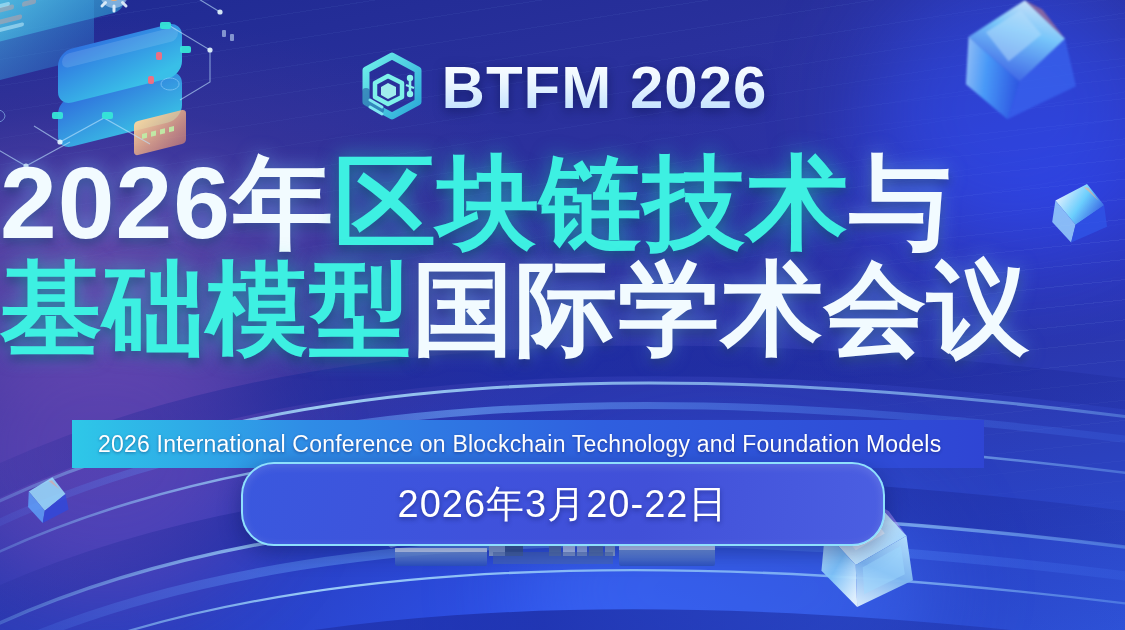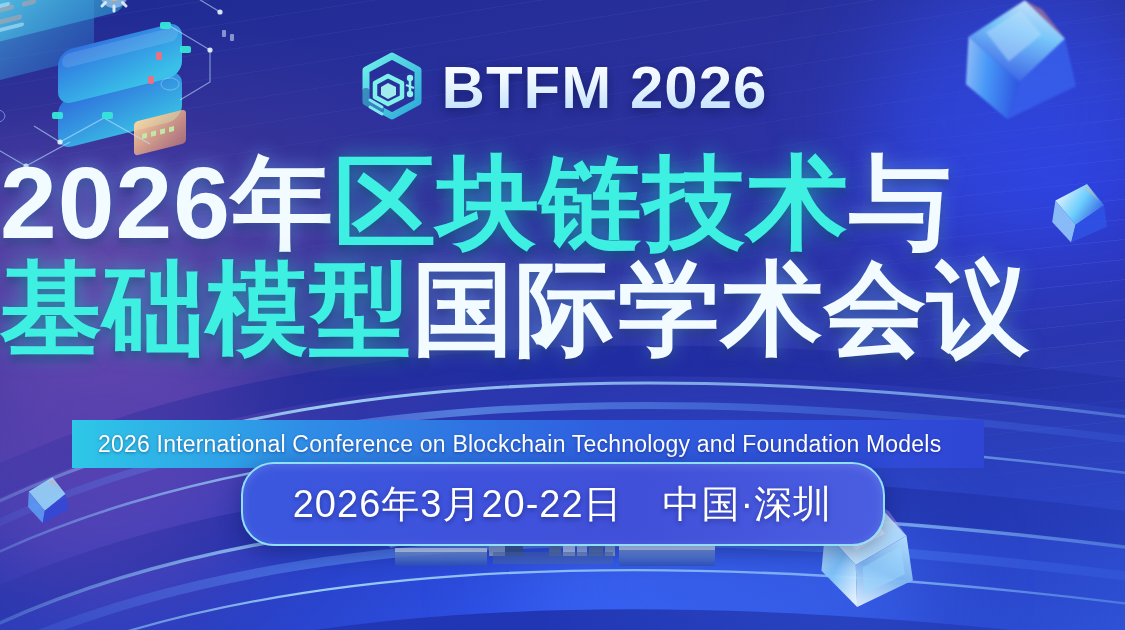--- a/index.html
+++ b/index.html
@@ -444,17 +444,16 @@
       <div class="title-line"><span class="t-white">2026年</span><span class="t-cyan">区块链技术</span><span class="t-white">与</span></div>
       <div class="title-line"><span class="t-cyan">基础模型</span><span class="t-white">国际学术会议</span></div>
     </div>
 
     <div class="subtitle-bar">
       <span class="txt">2026 International Conference on Blockchain Technology and Foundation Models</span>
     </div>
 
     <div class="pill">
       <span class="seg">2026年3月20-22日</span>
-      <span class="seg">中国·深圳</span>
     </div>
 
   </div>
 </div>
 
 </body></html>

